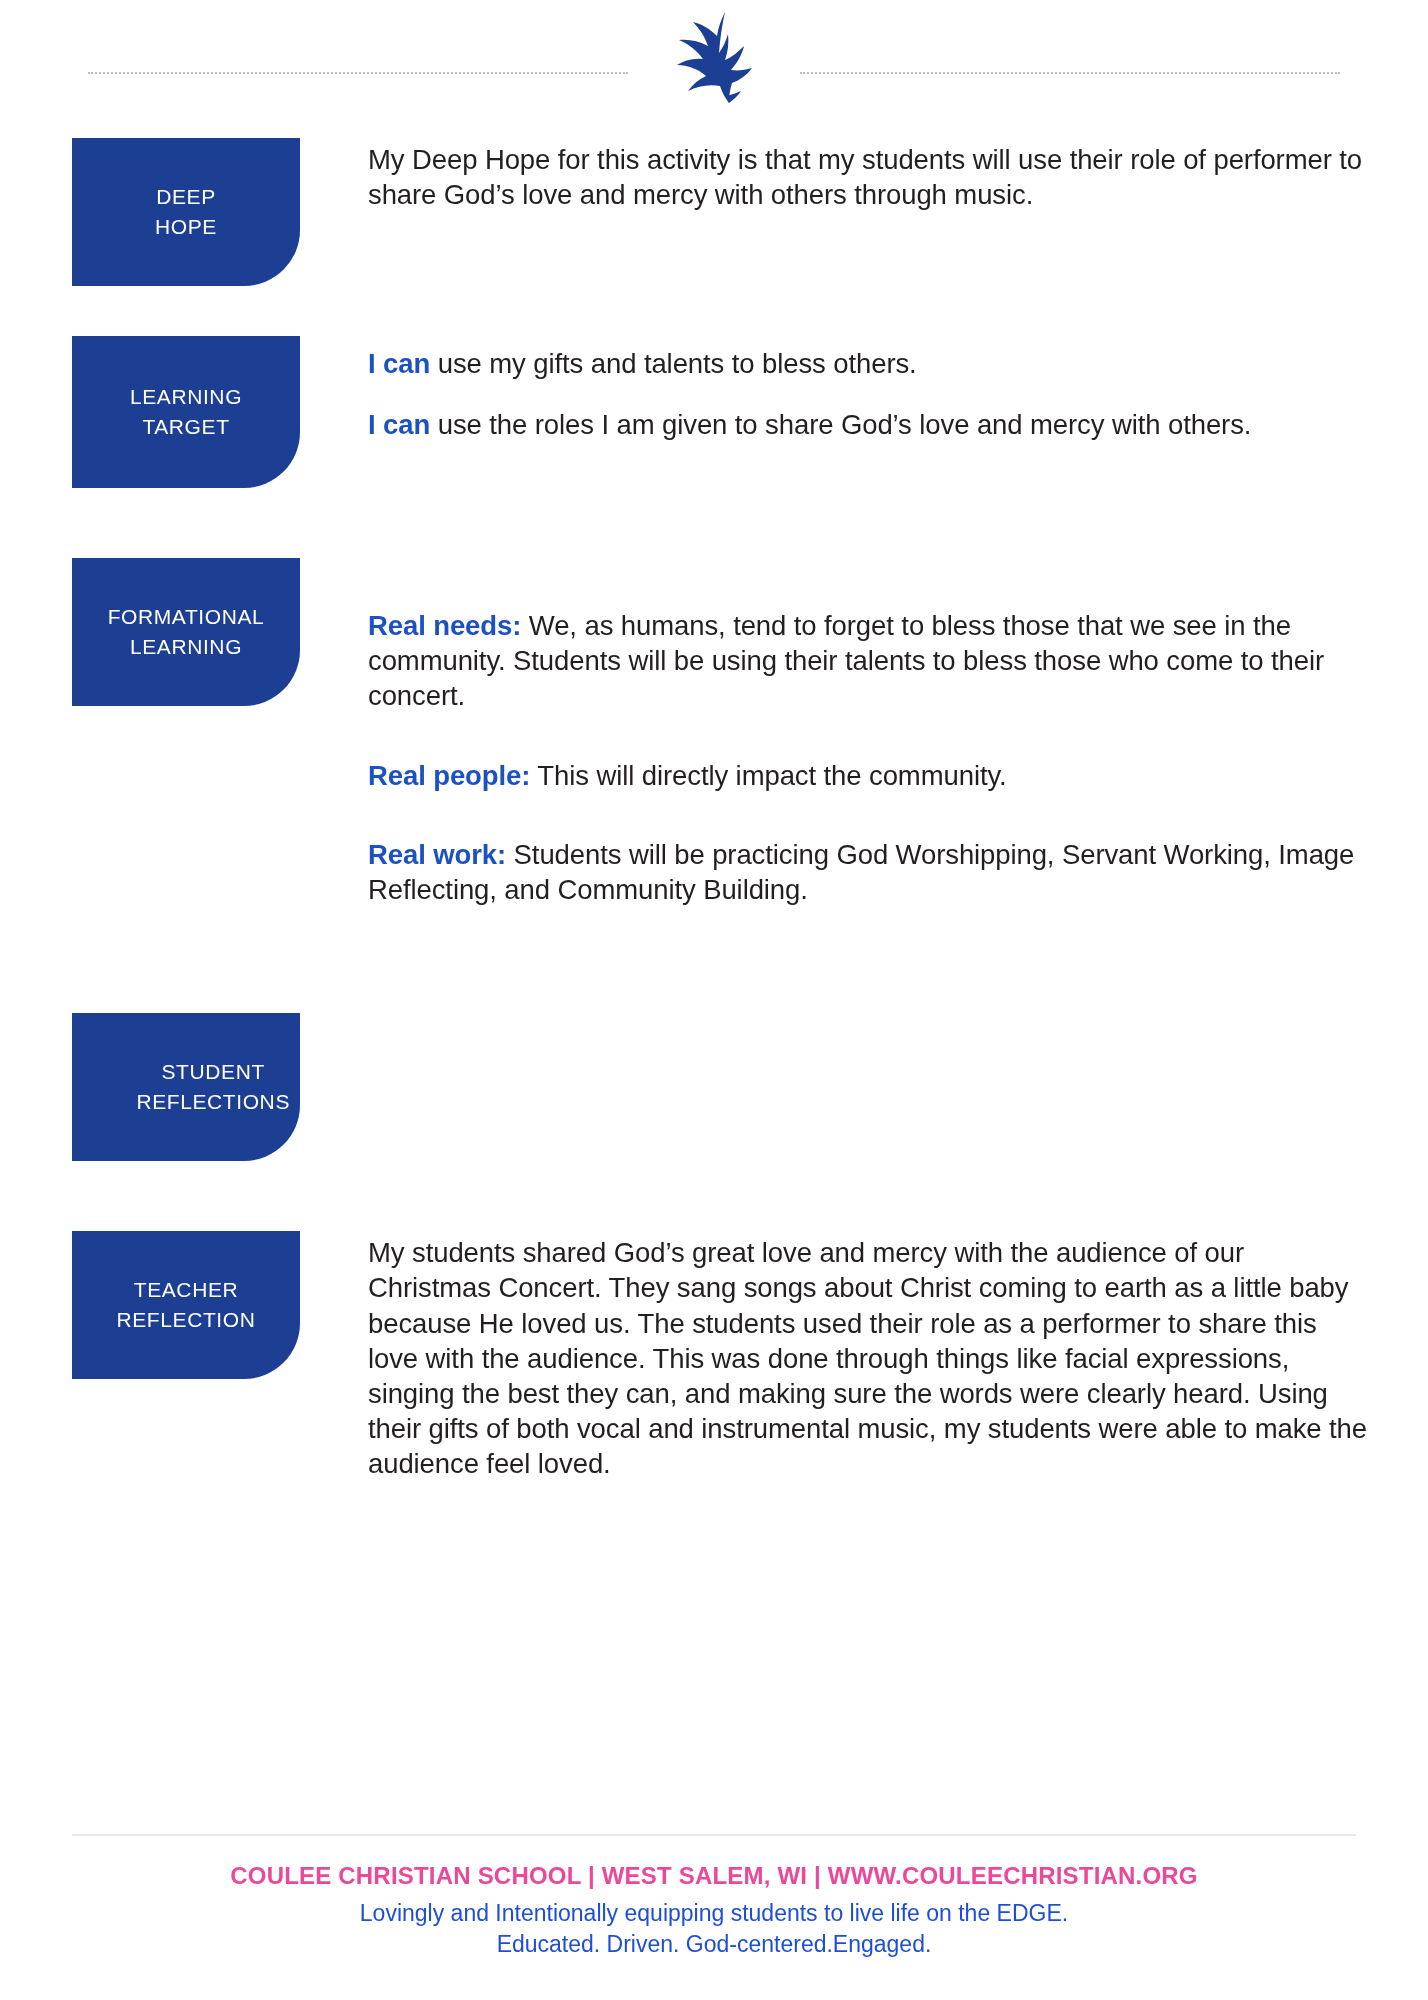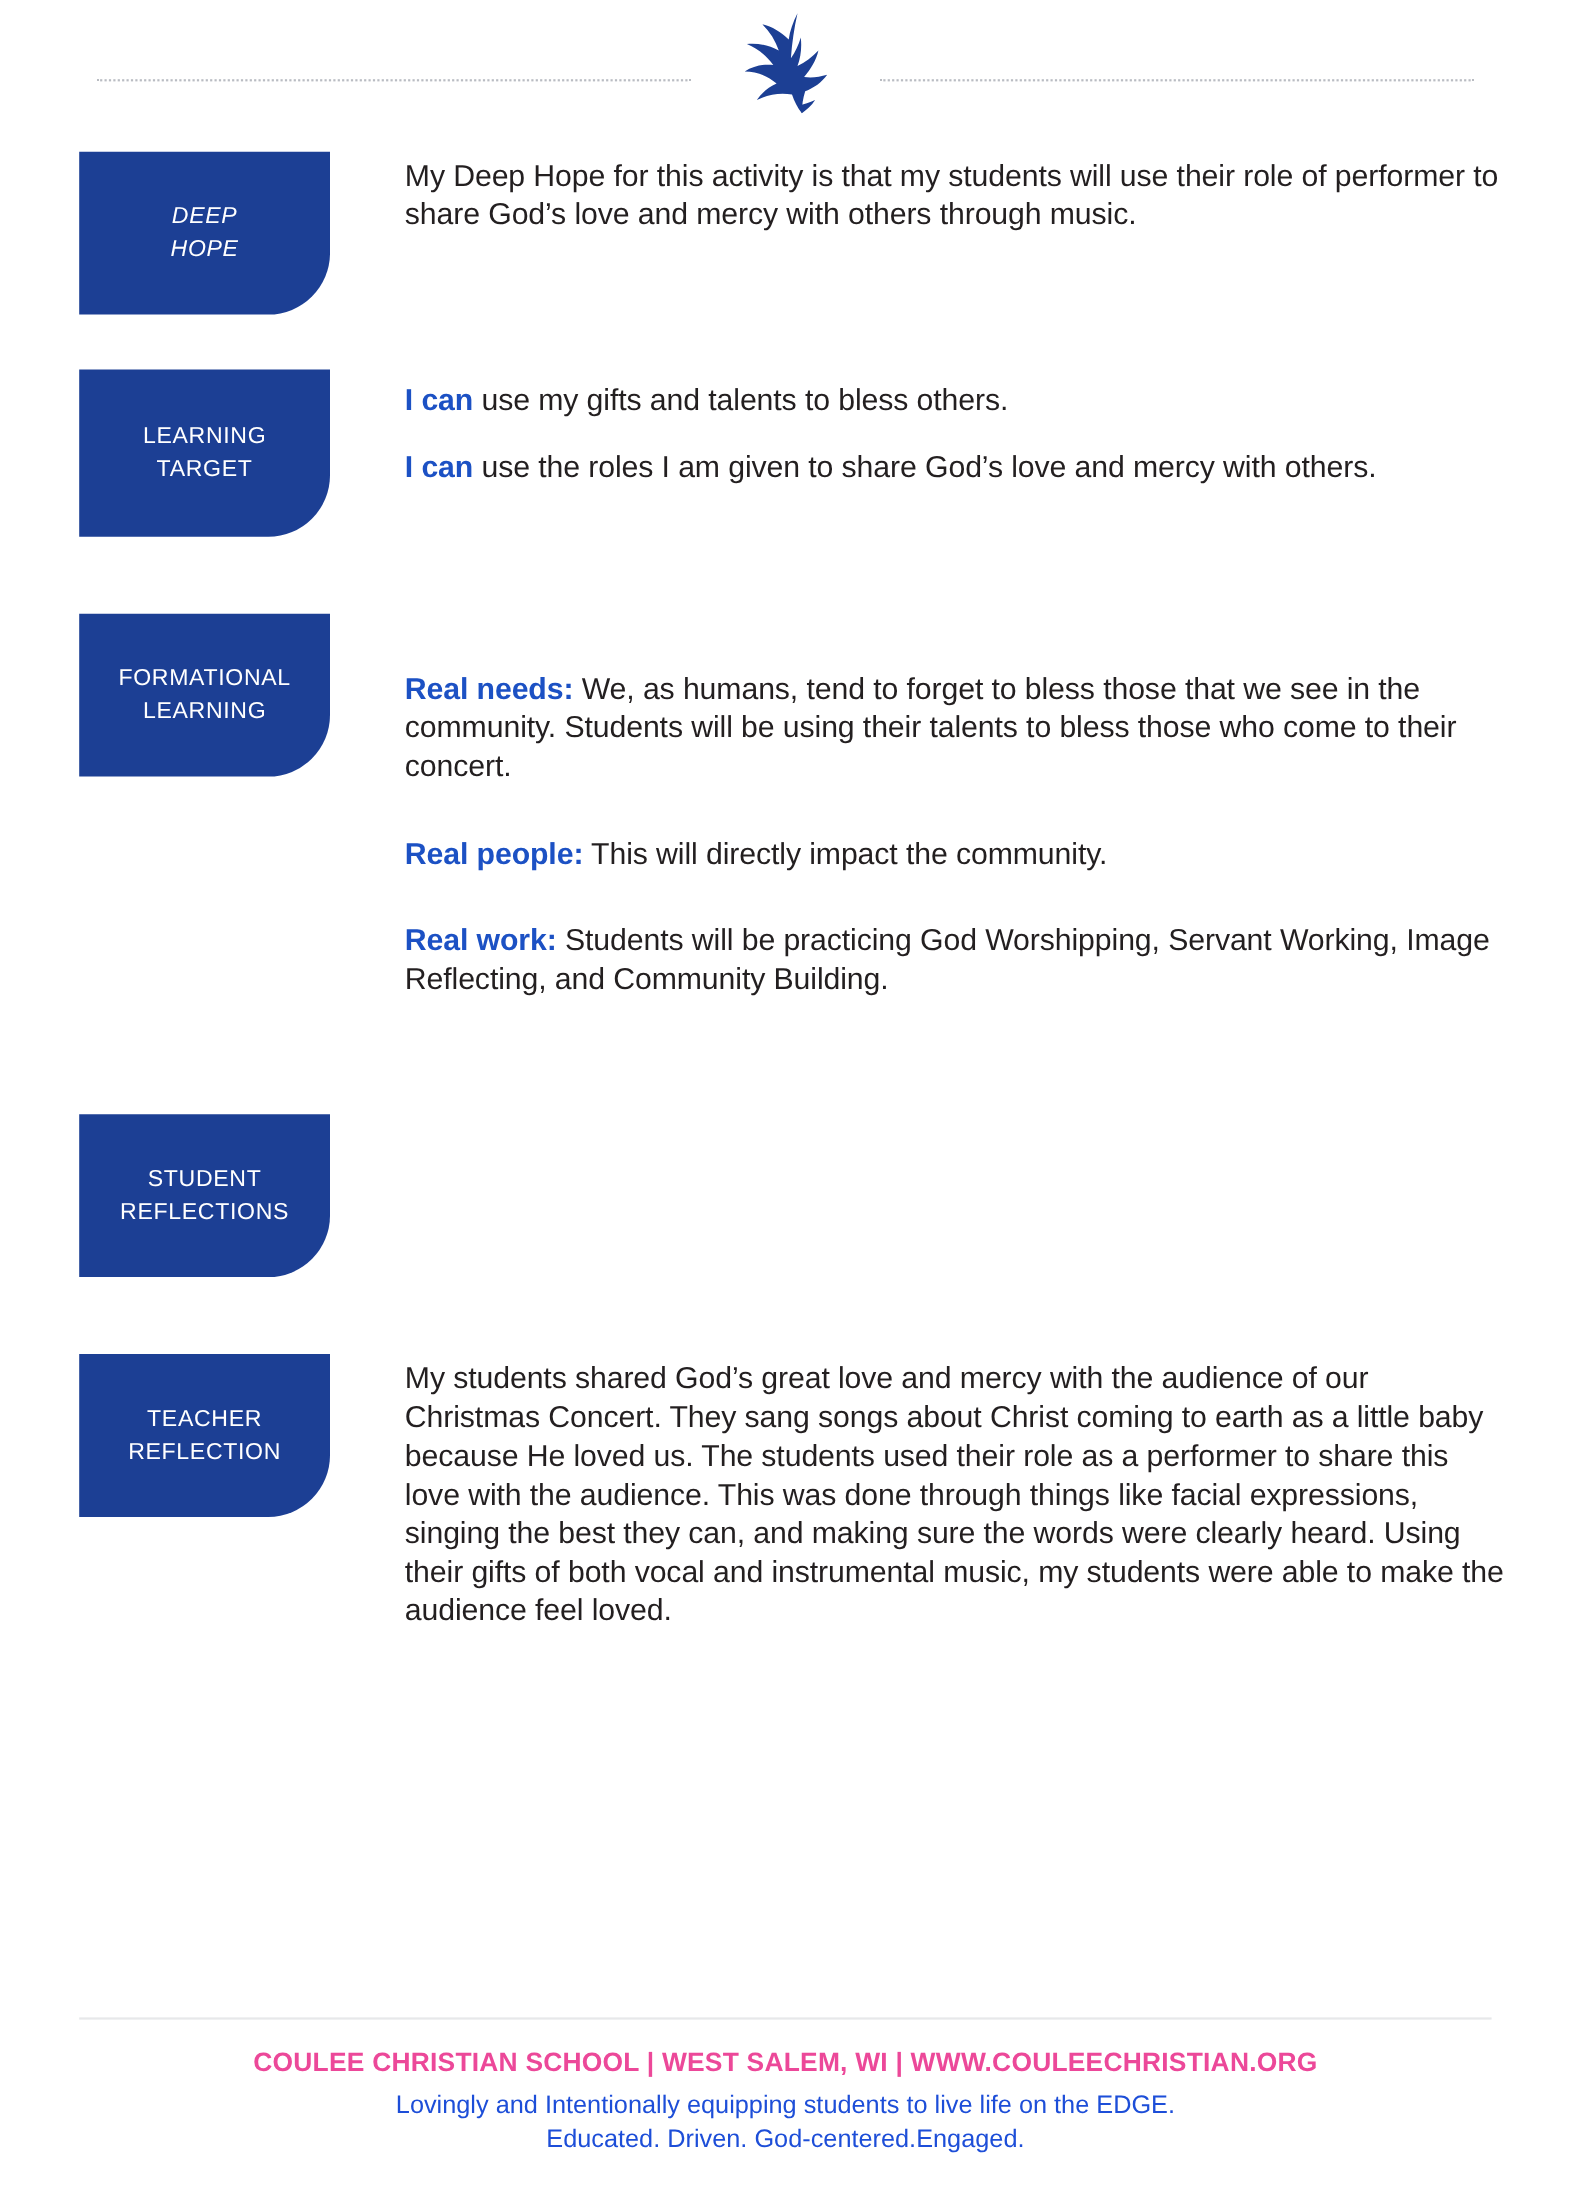--- a/index.html
+++ b/index.html
@@ -90,35 +90,35 @@
   .lead {
     color: #1c51c4;
     font-weight: 700;
   }
   .pre {
     white-space: pre-line;
   }
 
   
   #row-deep-hope { margin-top: 18px; }
-  #row-deep-hope .tag { min-height: 148px; font-style: italic; }
+  #row-deep-hope .tag { min-height: 148px; }
   #row-deep-hope .body { padding-top: 4px; }
 
   #row-learning-target { margin-top: 50px; }
   #row-learning-target .tag { min-height: 152px; }
   #row-learning-target .body { padding-top: 10px; }
   #row-learning-target .para { margin-bottom: 26px; }
 
   #row-formational { margin-top: 70px; }
   #row-formational .tag { min-height: 148px; }
   #row-formational .body { padding-top: 6px; }
   #row-formational .para { margin-bottom: 28px; margin-top: 44px; }
 
   #row-student-reflections { margin-top: 78px; }
-  #row-student-reflections .tag { min-height: 148px; }
+  #row-student-reflections .tag { min-height: 148px; justify-content: flex-end; }
   #row-student-reflections .body { padding-top: 6px; }
   #row-student-reflections .para { margin-bottom: 30px; }
 
   #row-teacher-reflection { margin-top: 70px; }
   #row-teacher-reflection .tag { min-height: 148px; }
   #row-teacher-reflection .body { padding-top: 4px; }
 
   
   .footer {
     position: absolute;

